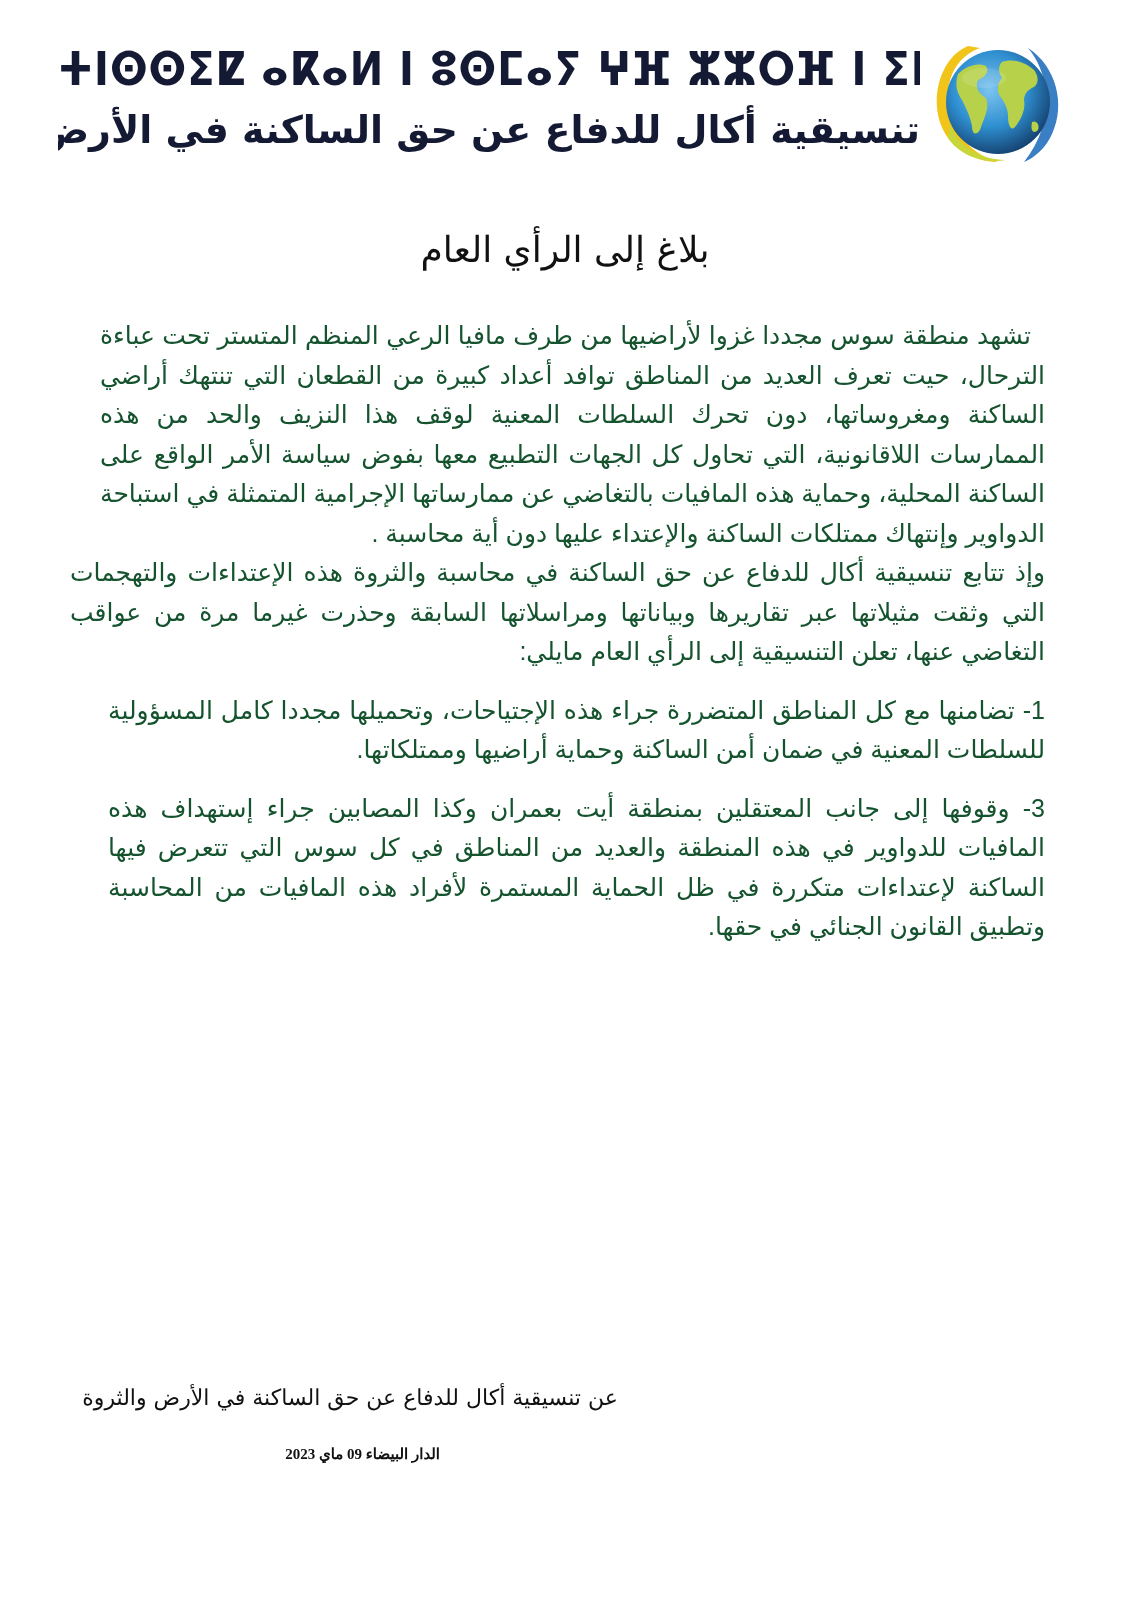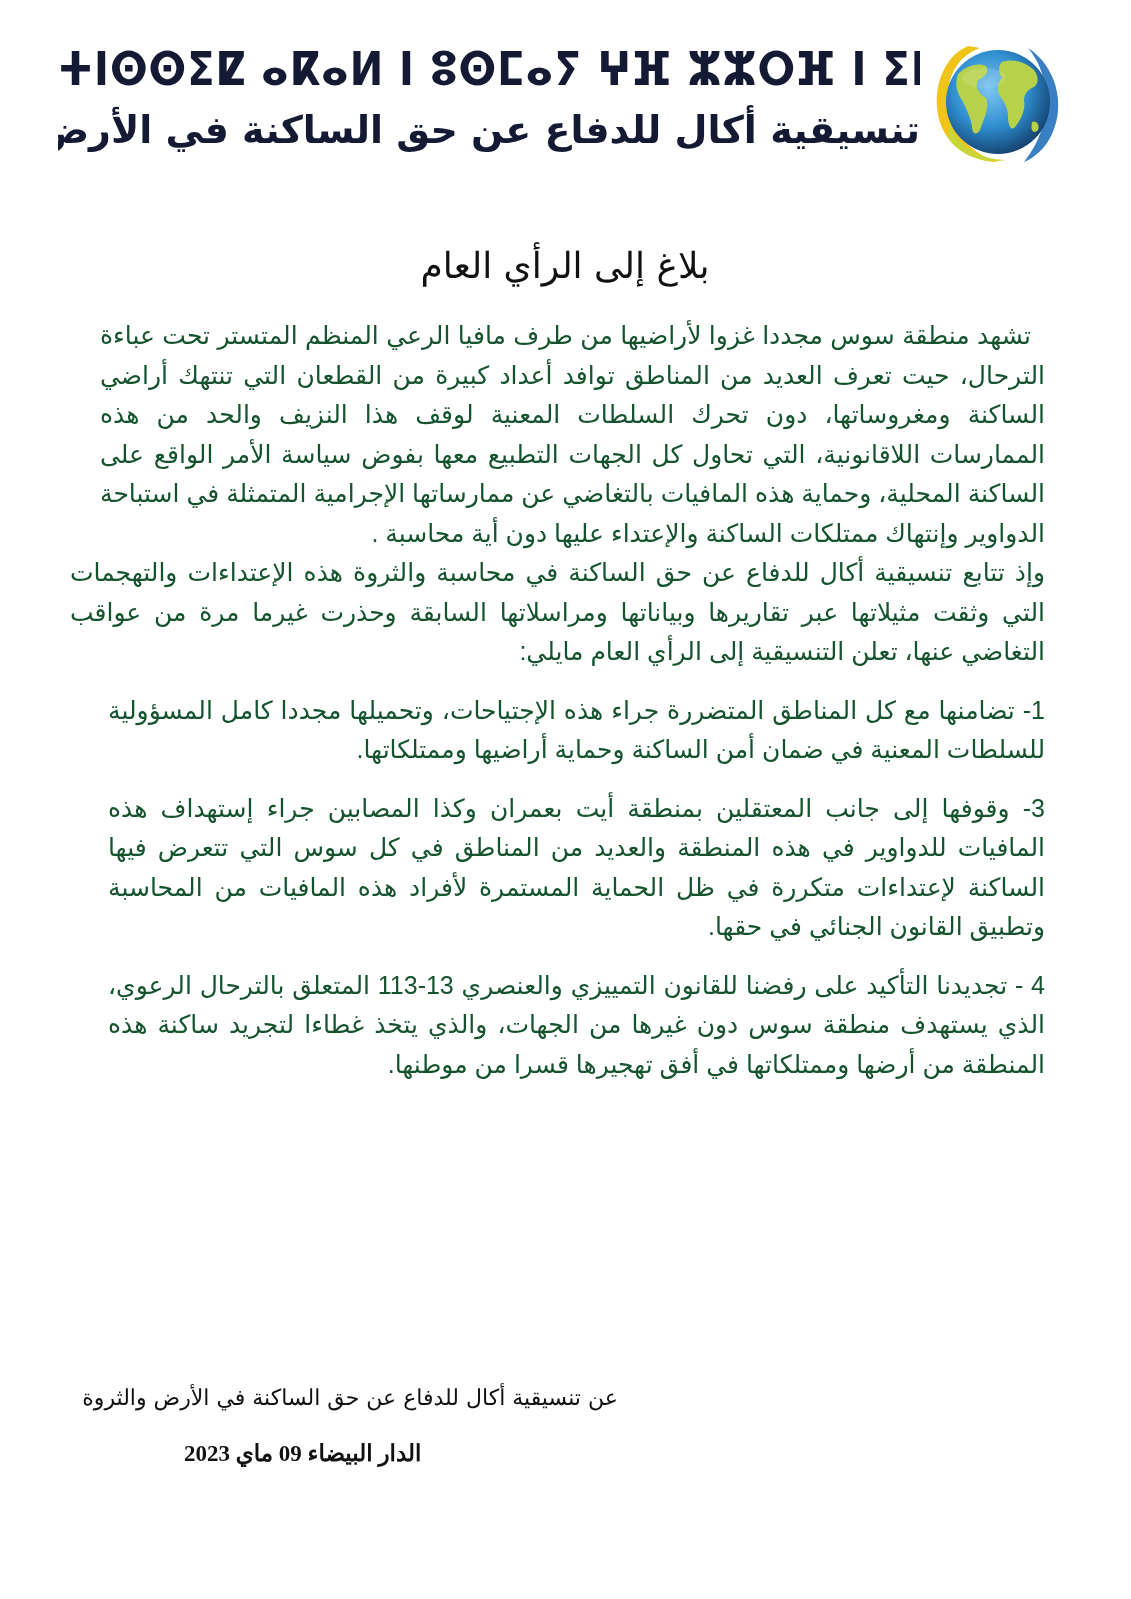--- a/index.html
+++ b/index.html
@@ -60,21 +60,21 @@
     .globe-logo {
       position: absolute;
       left: 928px;
       top: 38px;
       width: 140px;
       height: 128px;
     }
     .title {
       position: absolute;
       left: 300px;
-      top: 236px;
+      top: 220px;
       width: 530px;
       height: 60px;
       text-align: center;
       direction: rtl;
       font-family: "DejaVu Serif", "Liberation Serif", serif;
       font-size: 36px;
       line-height: 60px;
       color: #111;
     }
     .body {
@@ -114,29 +114,29 @@
       direction: rtl;
       text-align: center;
       font-family: "DejaVu Serif", "Liberation Serif", serif;
       font-size: 22px;
       line-height: 40px;
       color: #111;
       white-space: nowrap;
     }
     .date {
       position: absolute;
-      left: 184px;
+      left: 170px;
       top: 1434px;
       width: 270px;
       height: 40px;
       direction: rtl;
-      text-align: left;
+      text-align: right;
       font-family: "Liberation Serif", "DejaVu Serif", serif;
       font-weight: bold;
-      font-size: 23px;
+      font-size: 15px;
       line-height: 40px;
       color: #111;
       white-space: nowrap;
     }
   </style>
 </head>
 <body>
 
 <div class="header">
   <div class="tifinagh">ⵜⵏⵙⵙⵉⵇ ⴰⴽⴰⵍ ⵏ ⵓⵙⵎⴰⵢ ⵖⴼ ⵣⵣⵔⴼ ⵏ ⵉⵎⵣⴷⴰⵖⵏ ⴷⴳ ⵡⴰⴽⴰⵍ ⴷ ⵓⵔⴱⴰ</div>
@@ -166,17 +166,16 @@
   </div>
 </div>
 
 <div class="title">بلاغ إلى الرأي العام</div>
 
 <div class="body">
   <p class="para intro">تشهد منطقة سوس مجددا غزوا لأراضيها من طرف مافيا الرعي المنظم المتستر تحت عباءة الترحال، حيت تعرف العديد من المناطق توافد أعداد كبيرة من القطعان التي تنتهك أراضي الساكنة ومغروساتها، دون تحرك السلطات المعنية لوقف هذا النزيف والحد من هذه الممارسات اللاقانونية، التي تحاول كل الجهات التطبيع معها بفوض سياسة الأمر الواقع على الساكنة المحلية، وحماية هذه المافيات بالتغاضي عن ممارساتها الإجرامية المتمثلة في استباحة الدواوير وإنتهاك ممتلكات الساكنة والإعتداء عليها دون أية محاسبة .</p>
   <p class="para intro2">وإذ تتابع تنسيقية أكال للدفاع عن حق الساكنة في محاسبة والثروة هذه الإعتداءات والتهجمات التي وثقت مثيلاتها عبر تقاريرها وبياناتها ومراسلاتها السابقة وحذرت غيرما مرة من عواقب التغاضي عنها، تعلن التنسيقية إلى الرأي العام مايلي:</p>
   <p class="para item">1- تضامنها مع كل المناطق المتضررة جراء هذه الإجتياحات، وتحميلها مجددا كامل المسؤولية للسلطات المعنية في ضمان أمن الساكنة وحماية أراضيها وممتلكاتها.</p>
   <p class="para item">3- وقوفها إلى جانب المعتقلين بمنطقة أيت بعمران وكذا المصابين جراء إستهداف هذه المافيات للدواوير في هذه المنطقة والعديد من المناطق في كل سوس التي تتعرض فيها الساكنة لإعتداءات متكررة في ظل الحماية المستمرة لأفراد هذه المافيات من المحاسبة وتطبيق القانون الجنائي في حقها.</p>
-  <p class="para item">4 - تجديدنا التأكيد على رفضنا للقانون التمييزي والعنصري  13-113 المتعلق بالترحال الرعوي، الذي يستهدف منطقة سوس دون غيرها من الجهات، والذي يتخذ غطاءا لتجريد ساكنة هذه المنطقة من أرضها وممتلكاتها في أفق تهجيرها قسرا من موطنها.</p>
 </div>
 
 <div class="signature">عن تنسيقية أكال للدفاع عن حق الساكنة في الأرض والثروة</div>
 <div class="date">الدار البيضاء 09 ماي 2023</div>
 
 </body></html>

